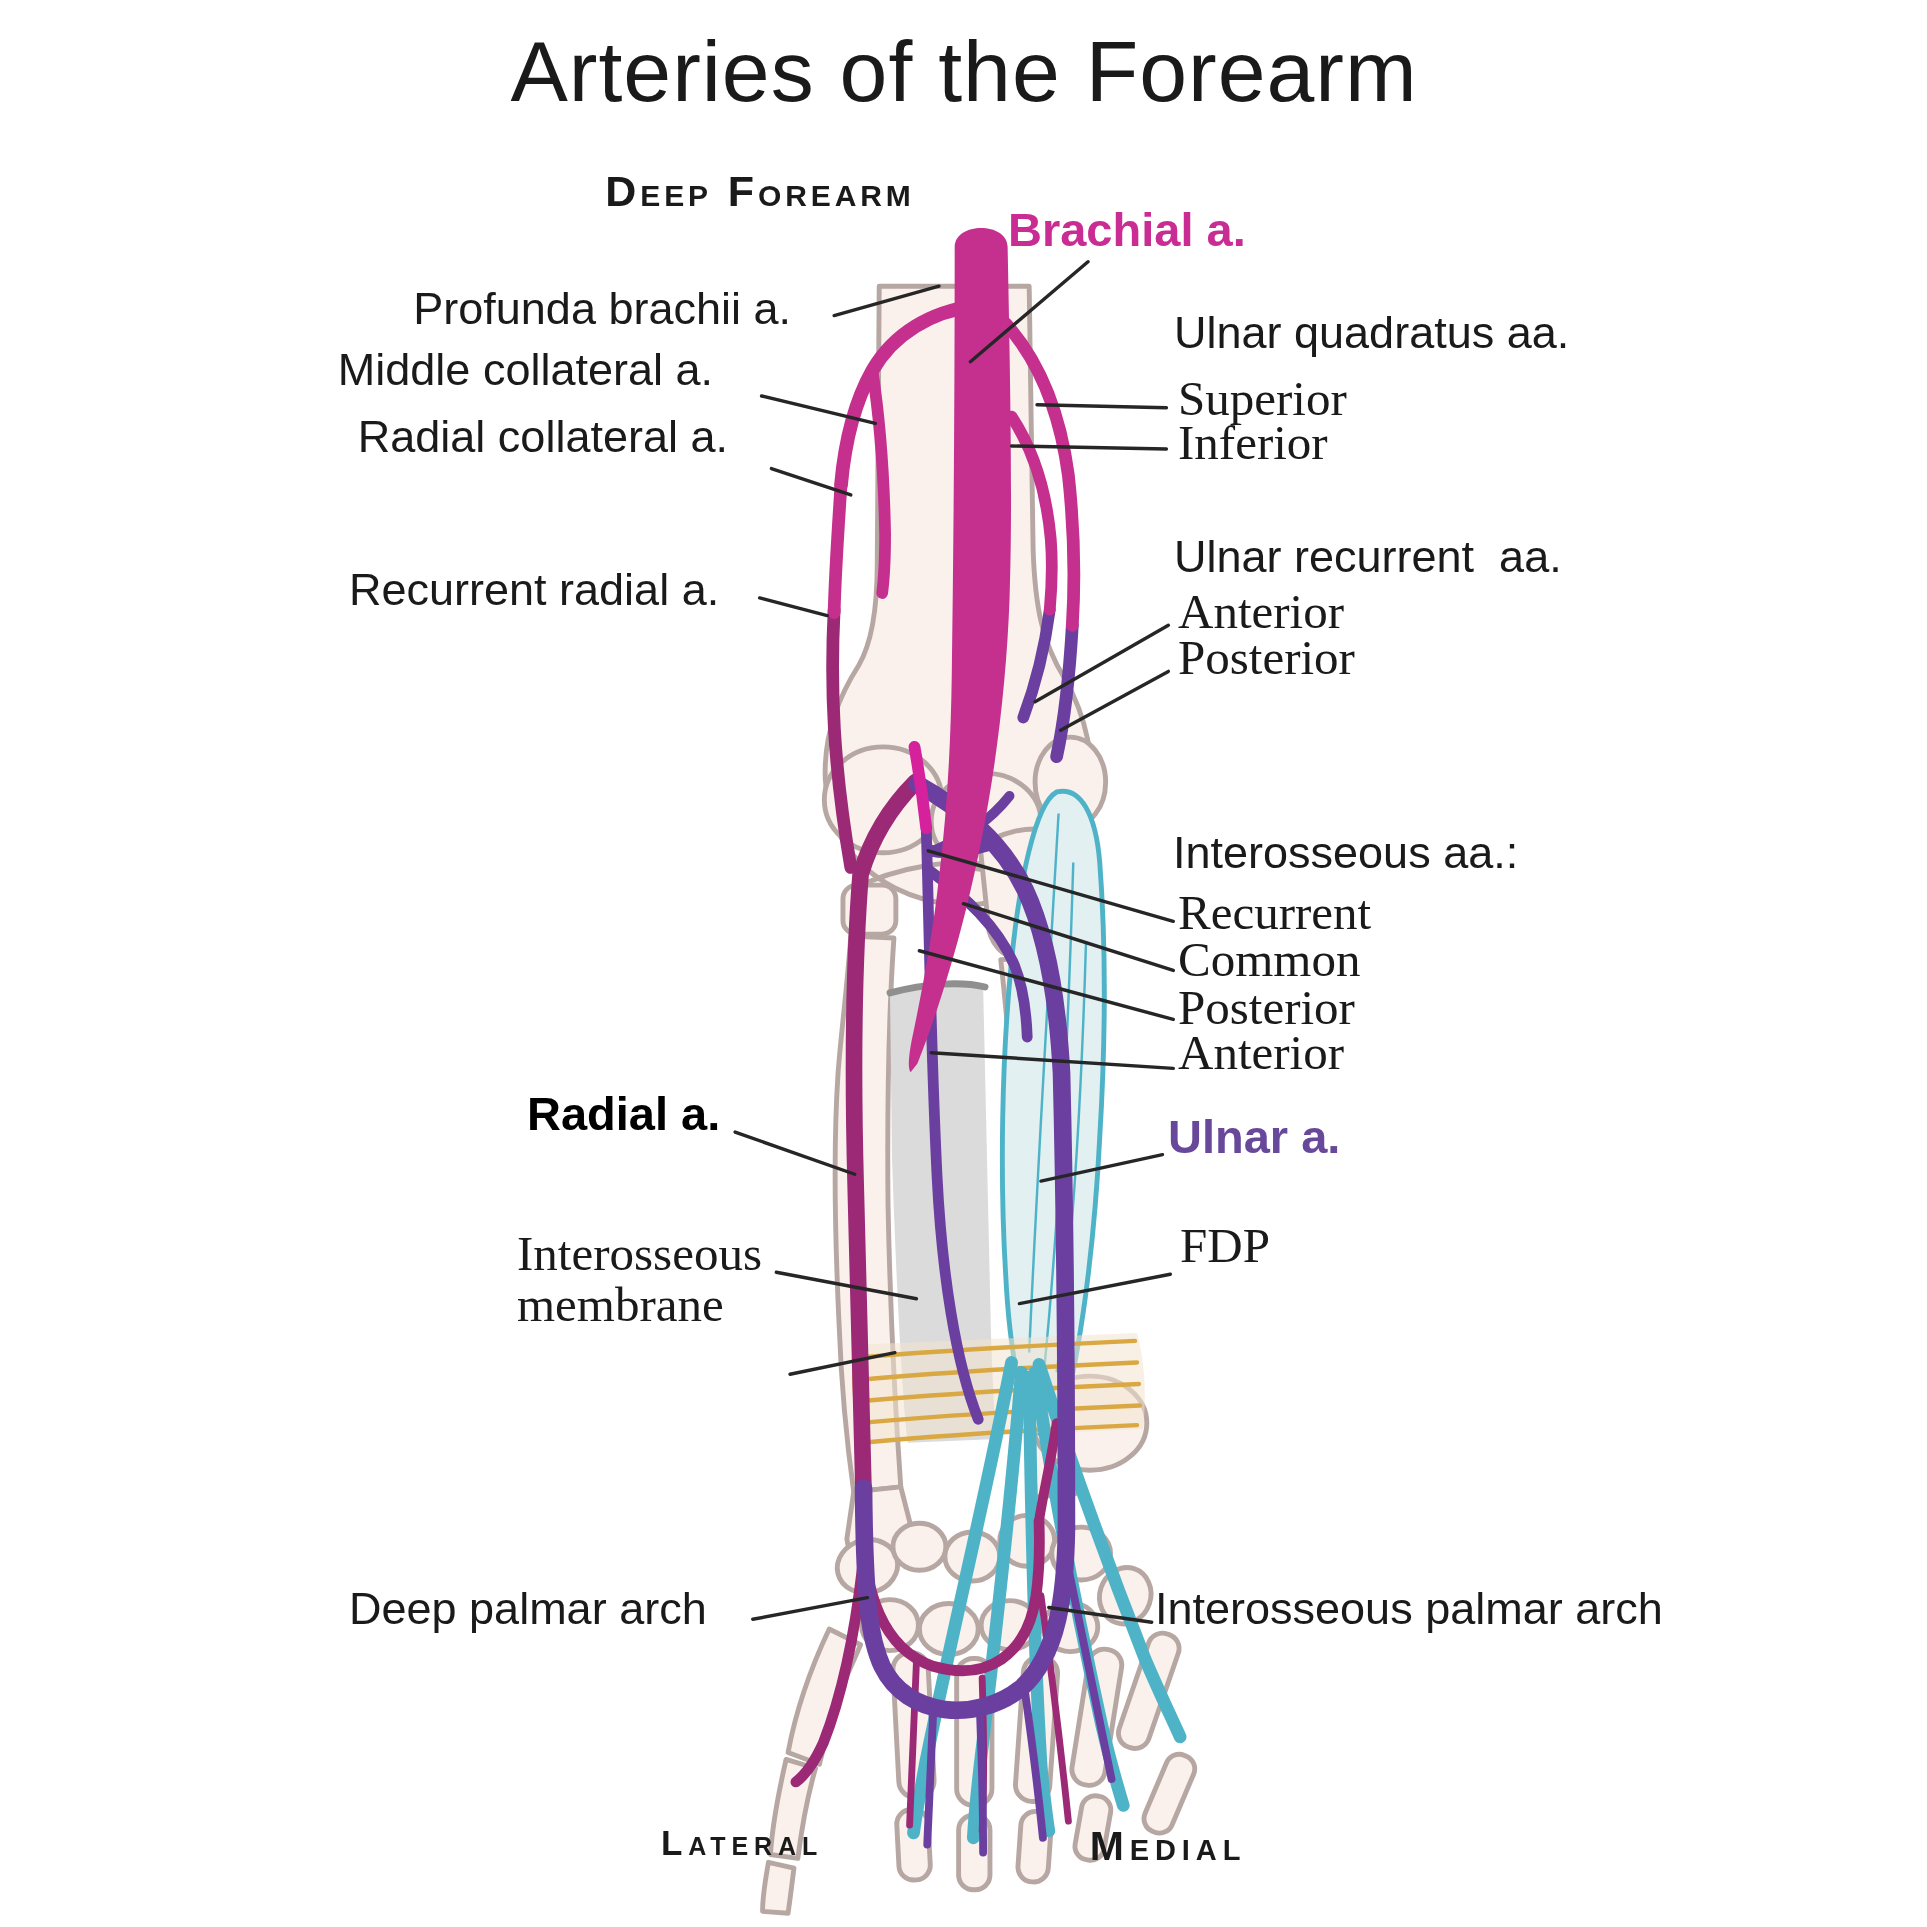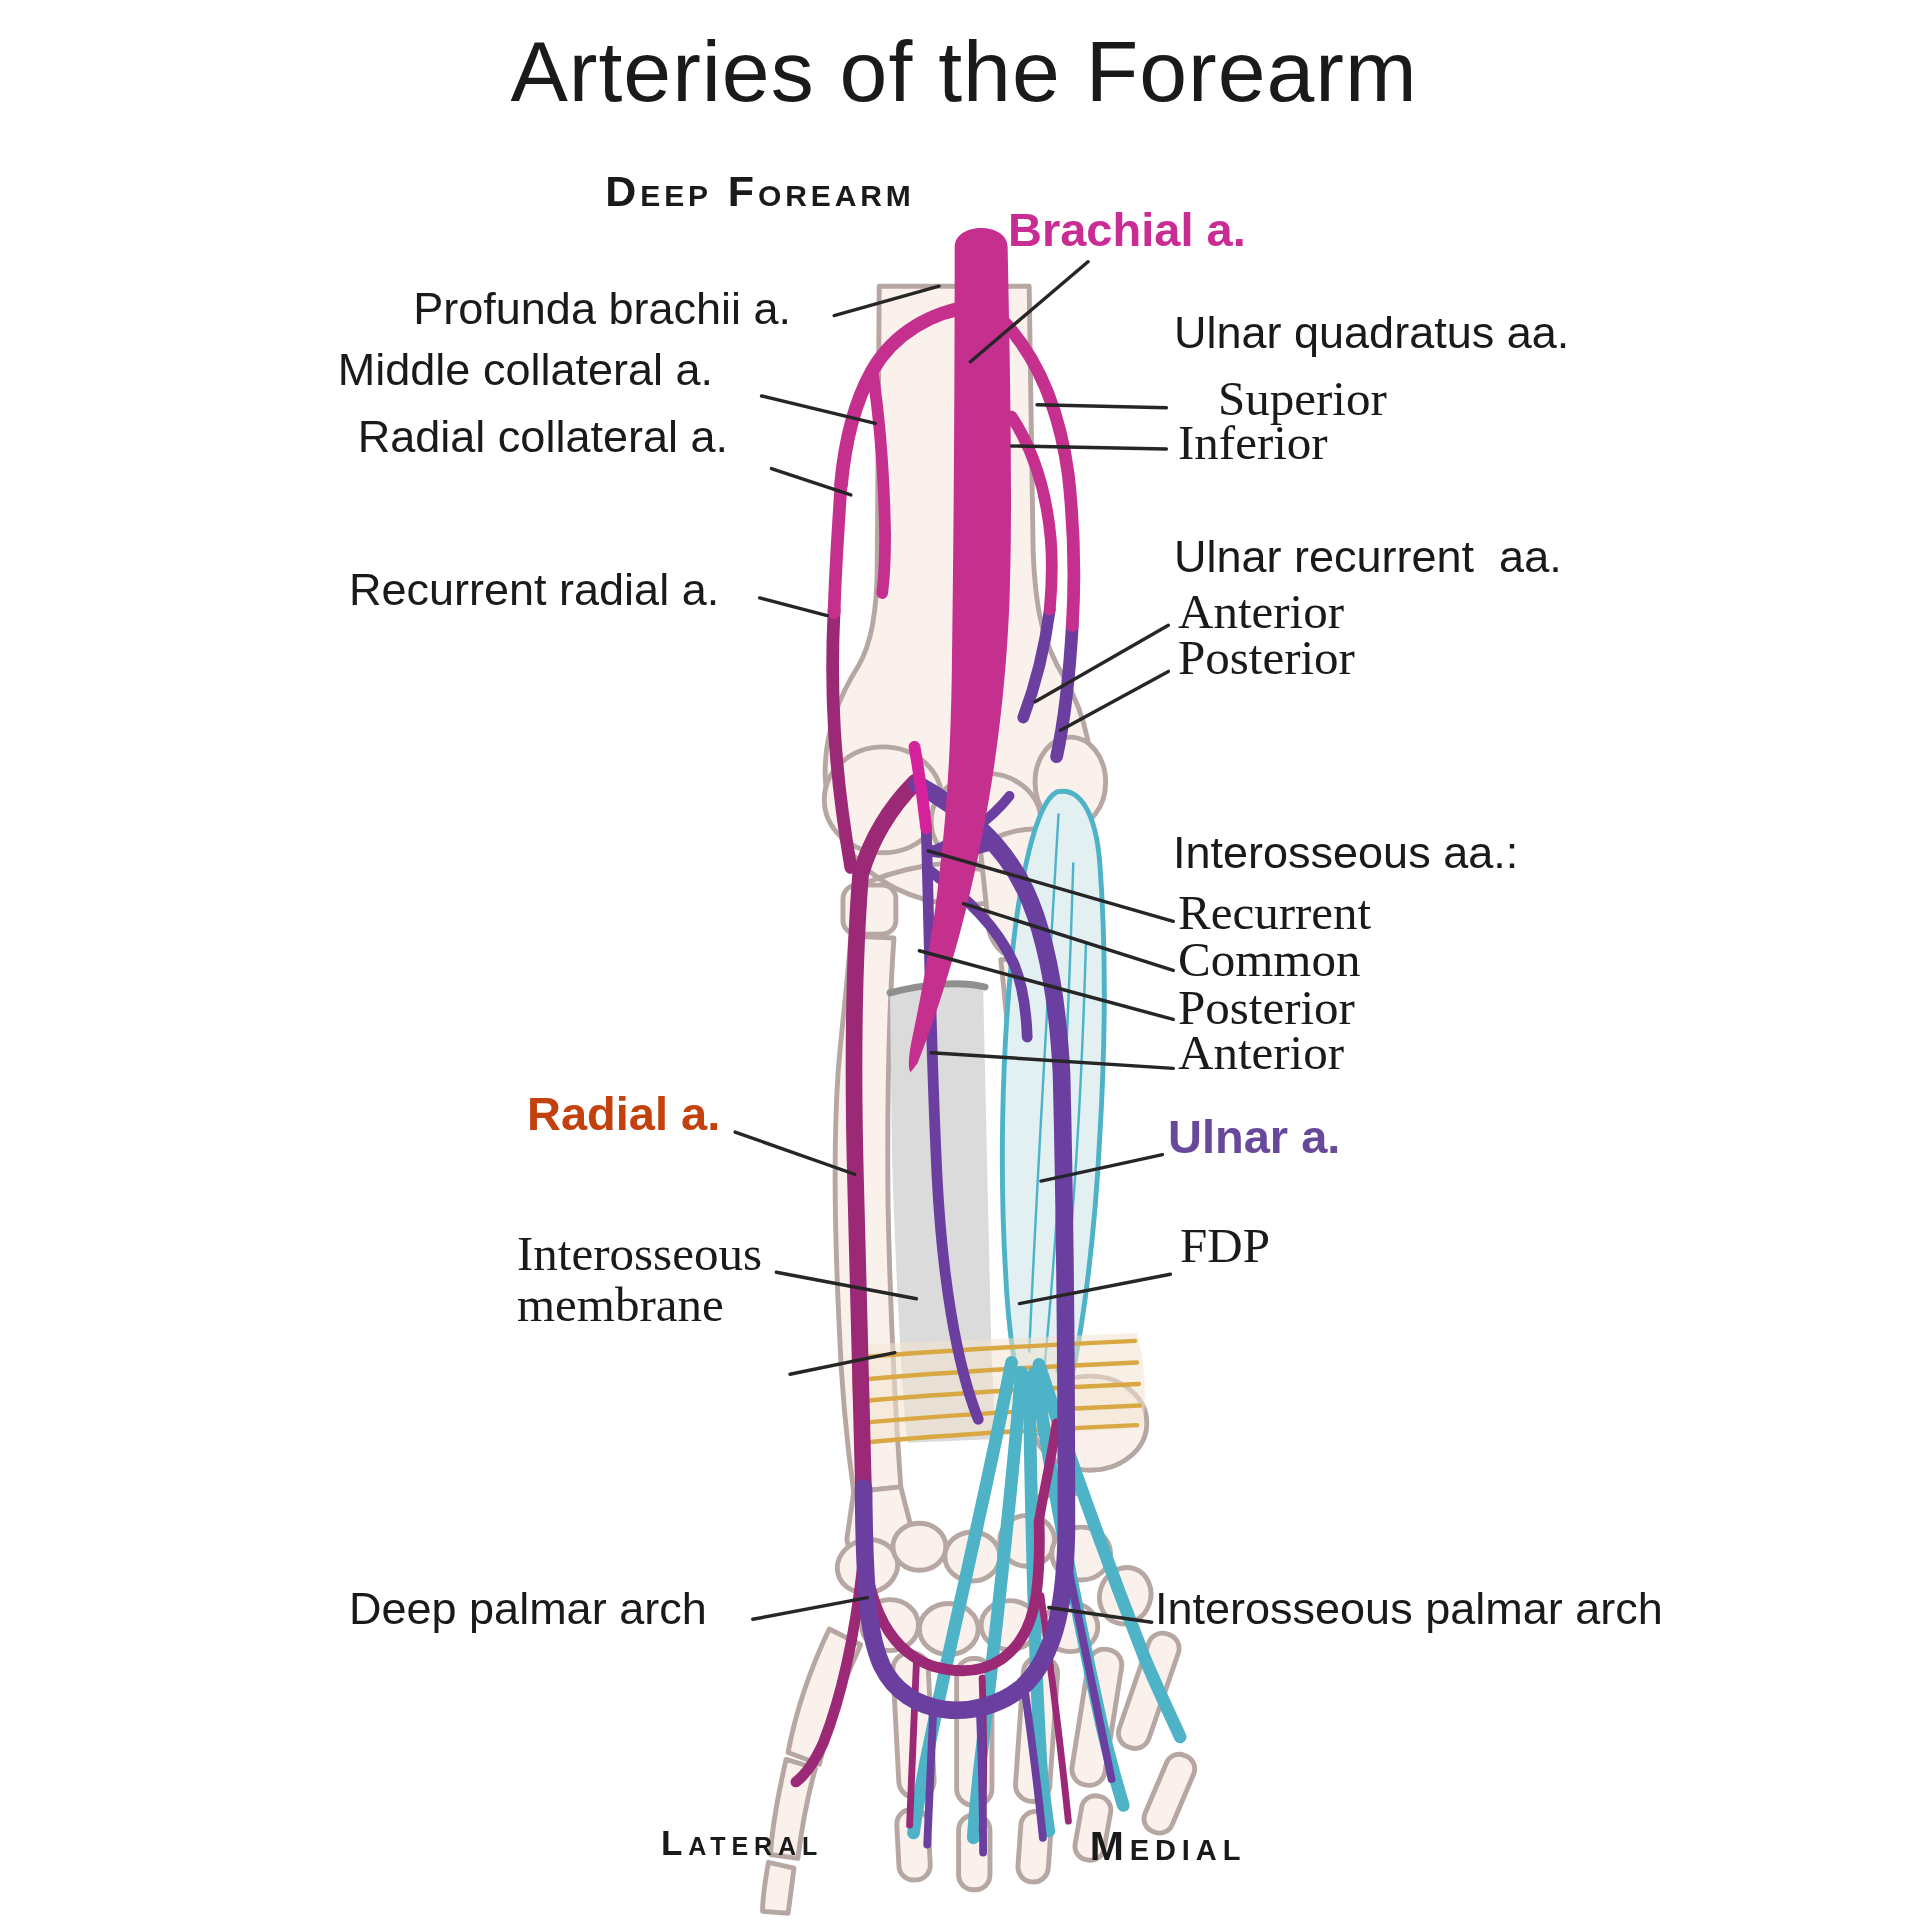--- a/index.html
+++ b/index.html
@@ -14,32 +14,32 @@
   .right{text-align:right;}
 
   .t-title{left:0;top:27.4px;width:1928px;text-align:center;font-size:86px;font-weight:500;letter-spacing:1px;}
   .t-subtitle{left:760px;top:169px;transform:translateX(-50%);font-size:43px;}
 
   .t-brachial{left:1008px;top:206px;color:#C92C92;}
   .t-profunda{right:1097px;top:286px;}
   .t-middlecoll{right:1175px;top:347px;}
   .t-radialcoll{right:1160px;top:414px;}
   .t-ulnarcollgrp{left:1174px;top:310px;}
-  .t-superior{left:1178px;top:374px;margin-left:40px;}
+  .t-superior{left:1178px;top:374px;}
   .t-inferior{left:1178px;top:418px;}
   .t-recradial{left:349px;top:567px;}
   .t-ulnarrecgrp{left:1174px;top:534px;}
   .t-urecant{left:1178px;top:587px;}
   .t-urecpost{left:1178px;top:633px;}
   .t-intgrp{left:1173px;top:830px;}
   .t-intrec{left:1178px;top:888px;}
   .t-intcom{left:1178px;top:935px;}
   .t-intpost{left:1178px;top:983px;}
   .t-intant{left:1178px;top:1028px;}
-  .t-radial{left:527px;top:1090px;color:#c2410c;}
+  .t-radial{left:527px;top:1090px;color:#000000;}
   .t-ulnar{left:1168px;top:1113px;color:#67489B;}
   .t-membrane{left:517px;top:1229px;}
   .t-fdp{left:1180px;top:1221px;}
   .t-pronator{left:517px;top:1339px;}
   .t-deeparch{left:349px;top:1586px;}
   .t-superficialarch{left:1155px;top:1586px;}
   .t-lateral{left:742px;top:1825px;transform:translateX(-50%);font-size:35px;letter-spacing:5.9px;}
   .t-medial{left:1168px;top:1825px;transform:translateX(-50%);font-size:41px;letter-spacing:5.9px;}
 </style>
 </head>

